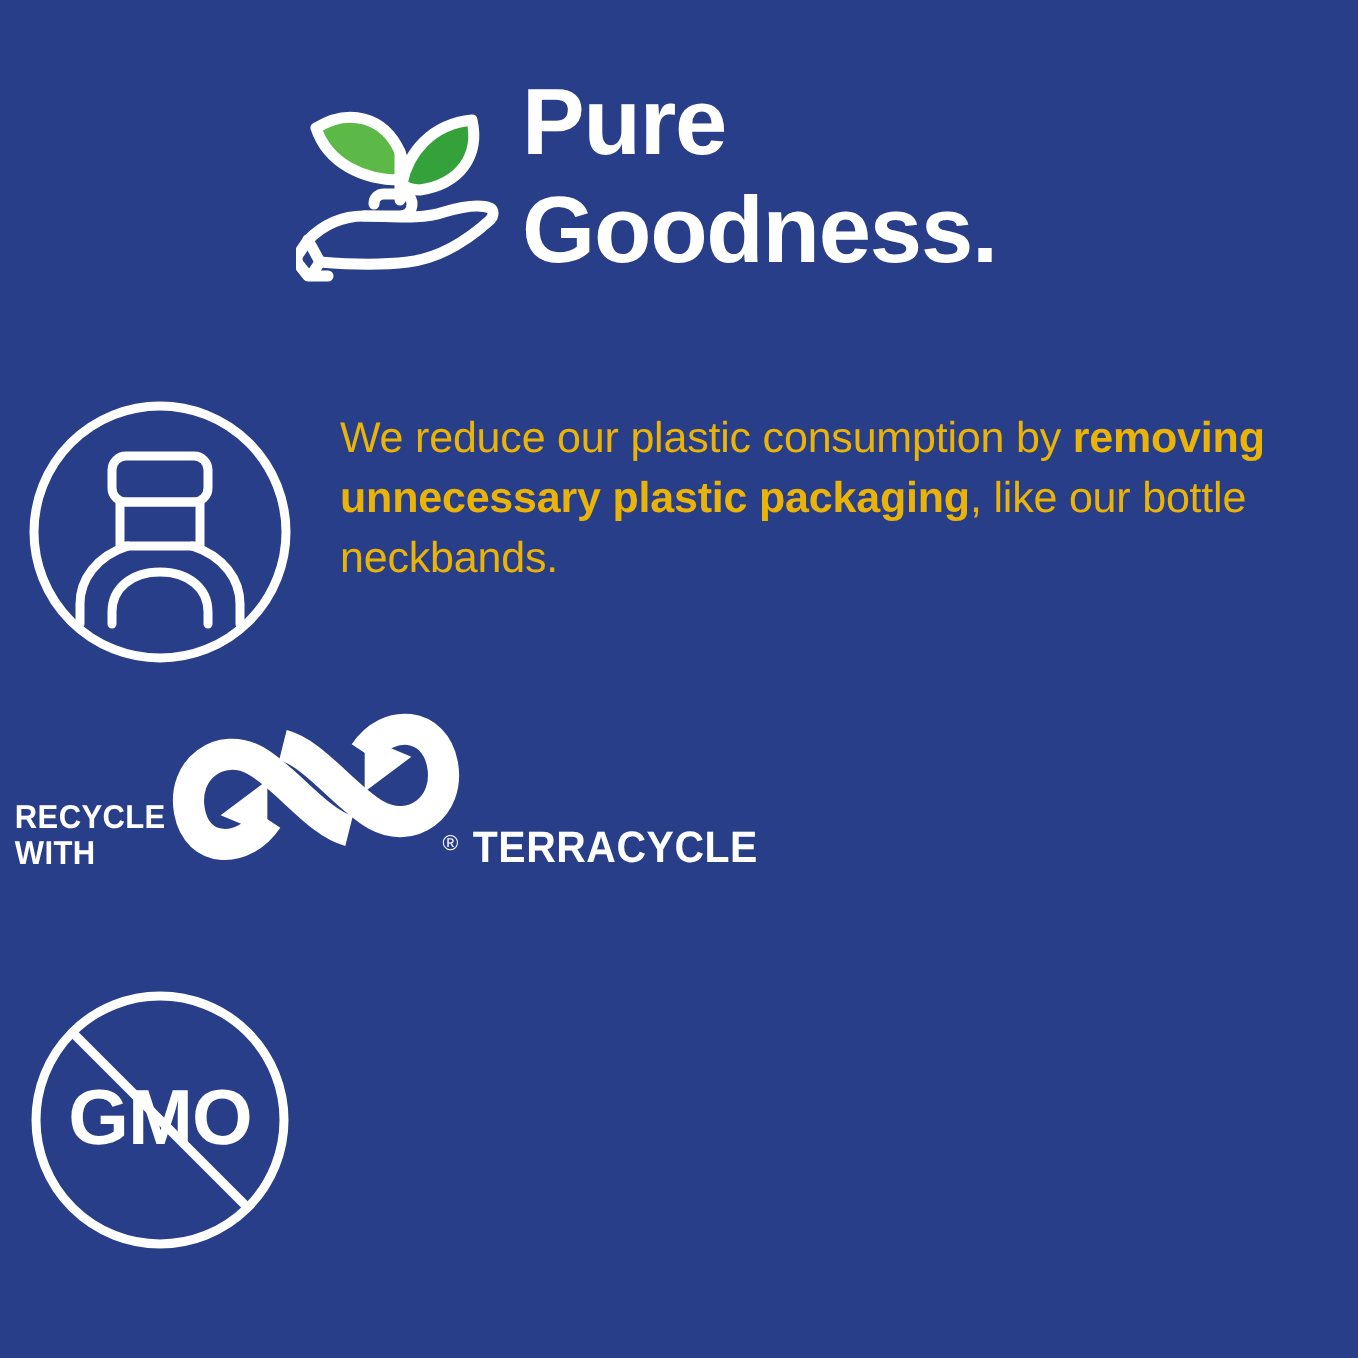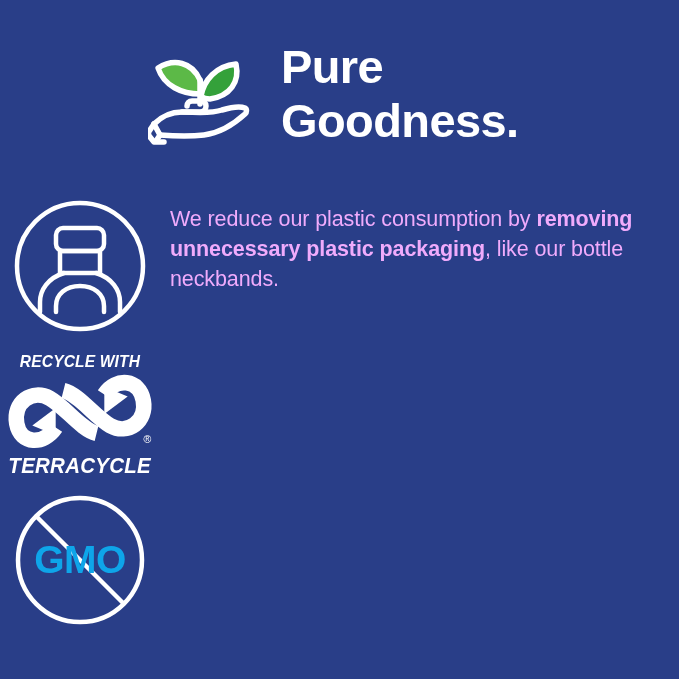--- a/index.html
+++ b/index.html
@@ -18,22 +18,21 @@
   }
 
   
   .brand-lockup {
     position: absolute;
     left: 148px;
     top: 28px;
     width: 500px;
     height: 125px;
     display: flex;
-    align-items: center;
-    gap: 20px;
+    align-items: flex-start;
   }
   .brand-mark {
     width: 104px;
     height: 112px;
     flex: 0 0 104px;
     margin-top: 6px;
   }
   .brand-title {
     margin-left: 9px;
     font-size: 47px;
@@ -66,44 +65,42 @@
     align-items: flex-start;
     padding-top: 2px;
   }
   .feature-text {
     flex: 1 1 auto;
     padding-left: 10px;
     font-size: 21.5px;
     line-height: 30px;
     font-weight: normal;
     letter-spacing: -0.1px;
-    color: #f0abfc;
+    color: #eab308;
   }
   #row-plastic .feature-text    { padding-top: 8px; }
   #row-terracycle .feature-text { padding-top: 10px; }
   #row-gmo .feature-text        { padding-top: 6px; }
 
   .feature-text b {
     font-weight: bold;
   }
   .feature-text .reg {
     font-size: 11px;
     vertical-align: super;
     line-height: 0;
     font-weight: bold;
   }
 
   
   .tc-logo {
     width: 150px;
     display: flex;
-    flex-direction: column;
-    align-items: center;
+    align-items: flex-end;
     padding-top: 2px;
-    font-style: italic;
   }
   .tc-top-label {
     font-size: 16.5px;
     font-weight: bold;
     letter-spacing: 0.2px;
     line-height: 18px;
     color: #ffffff;
     transform: scaleX(0.94);
   }
   .tc-loop {
@@ -125,21 +122,21 @@
     left: 0;
     top: 0;
     width: 100%;
     height: 100%;
     display: flex;
     align-items: center;
     justify-content: center;
     font-size: 39px;
     font-weight: bold;
     letter-spacing: -0.5px;
-    color: #0ea5e9;
+    color: #ffffff;
     pointer-events: none;
   }
   .gmo-wrap {
     position: relative;
     width: 132px;
     height: 132px;
   }
 </style>
 </head>
 <body style="background: rgb(41, 62, 136); color: rgb(255, 255, 255);">

